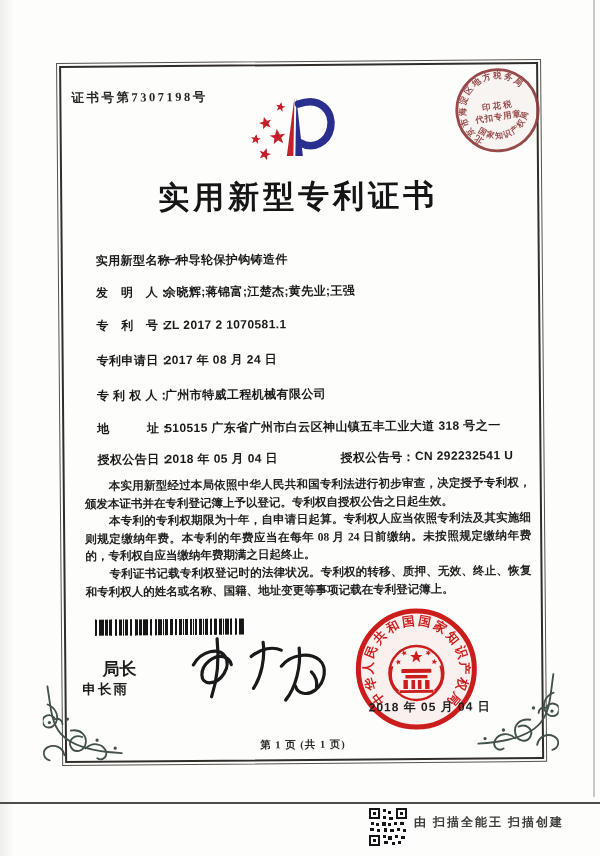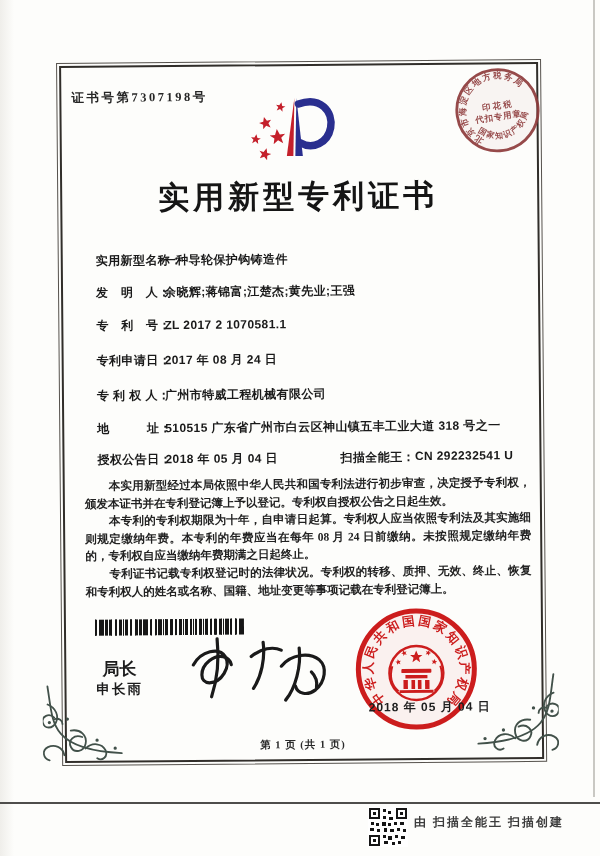--- a/index.html
+++ b/index.html
@@ -41,21 +41,21 @@
   .paras p{margin:0;text-indent:24px;}
 
   .barcode{position:absolute;left:93px;top:618px;width:149px;height:16px;
            background:
              repeating-linear-gradient(90deg,#161616 0 2px,rgba(0,0,0,0) 2px 5px),
              repeating-linear-gradient(90deg,#161616 0 1px,rgba(0,0,0,0) 1px 7px),
              repeating-linear-gradient(90deg,#161616 0 1px,rgba(0,0,0,0) 1px 4px);}
 
   .officer-title{position:absolute;left:100px;top:656px;font-size:17px;font-weight:700;
            font-family:"Liberation Sans","DejaVu Sans",sans-serif;}
-  .officer-name{position:absolute;left:94px;top:679px;font-size:13.5px;font-weight:700;
+  .officer-name{position:absolute;left:80px;top:679px;font-size:13.5px;font-weight:700;
            font-family:"Liberation Sans","DejaVu Sans",sans-serif;letter-spacing:2px;}
   .signature{position:absolute;left:175px;top:632px;width:150px;height:78px;}
 
   .seal{position:absolute;left:352px;top:608px;width:124px;height:124px;}
   .seal-date{position:absolute;left:366px;top:700px;font-size:12px;font-weight:700;
              letter-spacing:1px;color:#1e1e1e;
              font-family:"Liberation Sans","DejaVu Sans",sans-serif;}
   .tax-stamp{position:absolute;left:456px;top:68px;width:88px;height:88px;opacity:.92;
              transform:rotate(-8deg);}
 
@@ -139,21 +139,21 @@
     </div>
     <div class="row" style="top:419px">
       <span class="lbl">地　　　址：</span>
       <span class="val">510515 广东省广州市白云区神山镇五丰工业大道 318 号之一</span>
     </div>
     <div class="row" style="top:450px;width:250px">
       <span class="lbl">授权公告日：</span>
       <span class="val">2018 年 05 月 04 日</span>
     </div>
     <div class="grant-right">
-      <span>扫描全能王：</span>
+      <span>授权公告号：</span>
       <span>CN 292232541 U</span>
     </div>
 
     <div class="paras">
       <p>本实用新型经过本局依照中华人民共和国专利法进行初步审查，决定授予专利权，颁发本证书并在专利登记簿上予以登记。专利权自授权公告之日起生效。</p>
       <p>本专利的专利权期限为十年，自申请日起算。专利权人应当依照专利法及其实施细则规定缴纳年费。本专利的年费应当在每年 08 月 24 日前缴纳。未按照规定缴纳年费的，专利权自应当缴纳年费期满之日起终止。</p>
       <p>专利证书记载专利权登记时的法律状况。专利权的转移、质押、无效、终止、恢复和专利权人的姓名或名称、国籍、地址变更等事项记载在专利登记簿上。</p>
     </div>
 
     <div class="barcode"></div>

